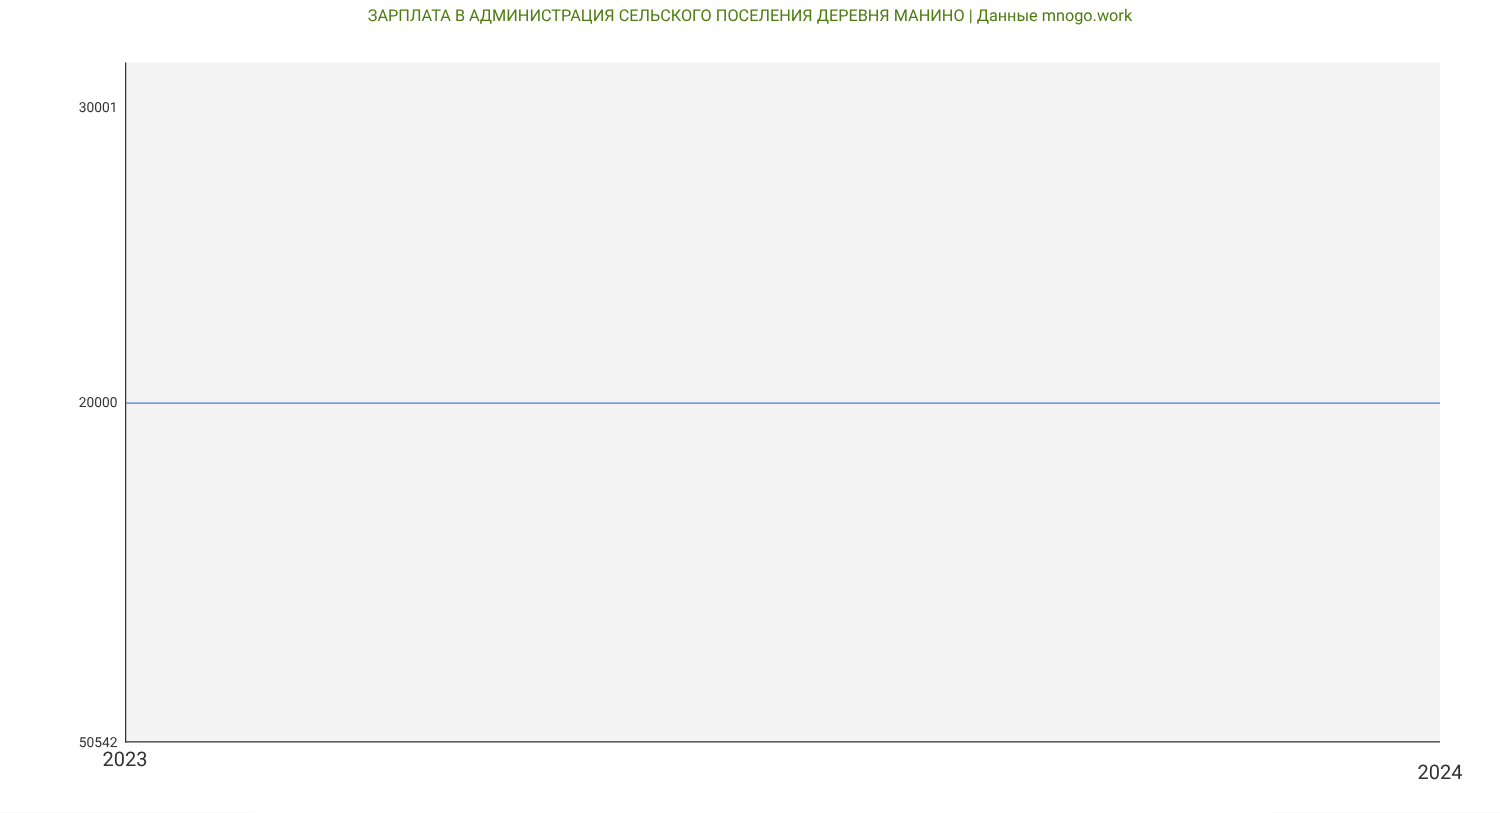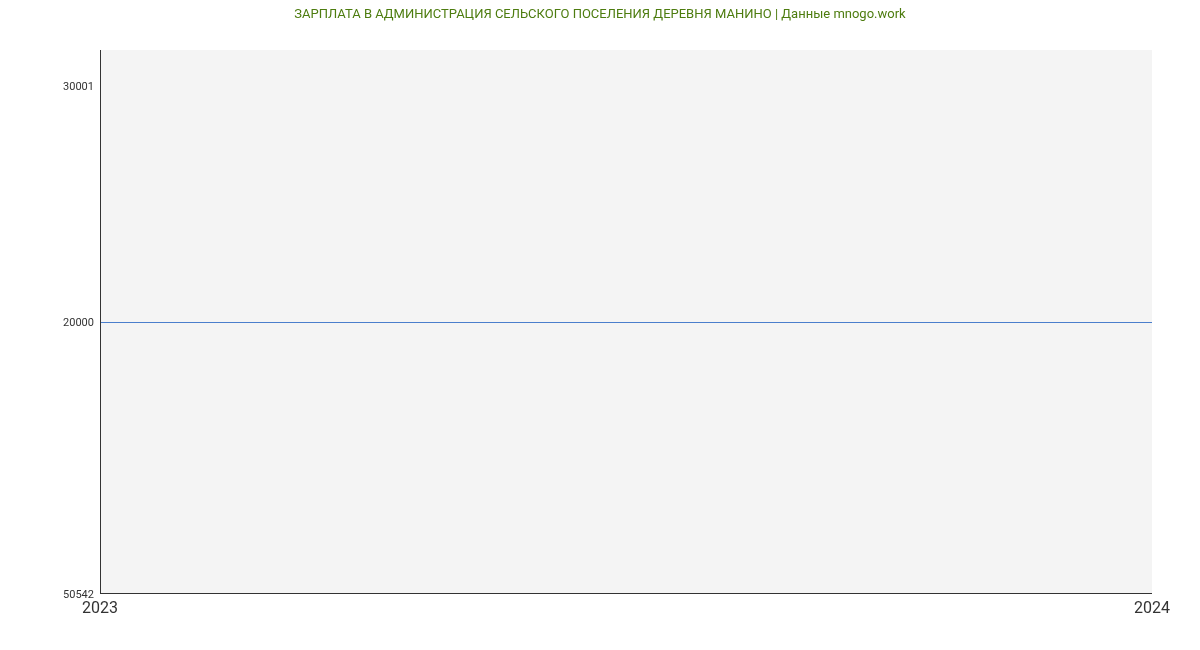--- a/index.html
+++ b/index.html
@@ -68,14 +68,14 @@
 <div class="chart-container">
   <div class="plot-area">
     <div class="data-line" style="top:50%;"></div>
   </div>
 
   <div class="y-tick-label" style="top:0%;margin-top:36px;">30001</div>
   <div class="y-tick-label" style="top:50%;">20000</div>
   <div class="y-tick-label" style="top:100%;">50542</div>
 
   <div class="x-tick-label" style="left:0%;">2023</div>
-  <div class="x-tick-label" style="left:100%;">2024</div>
+  <div class="x-tick-label" style="left:100%;margin-top:10px;">2024</div>
 </div>
 
 </body></html>

